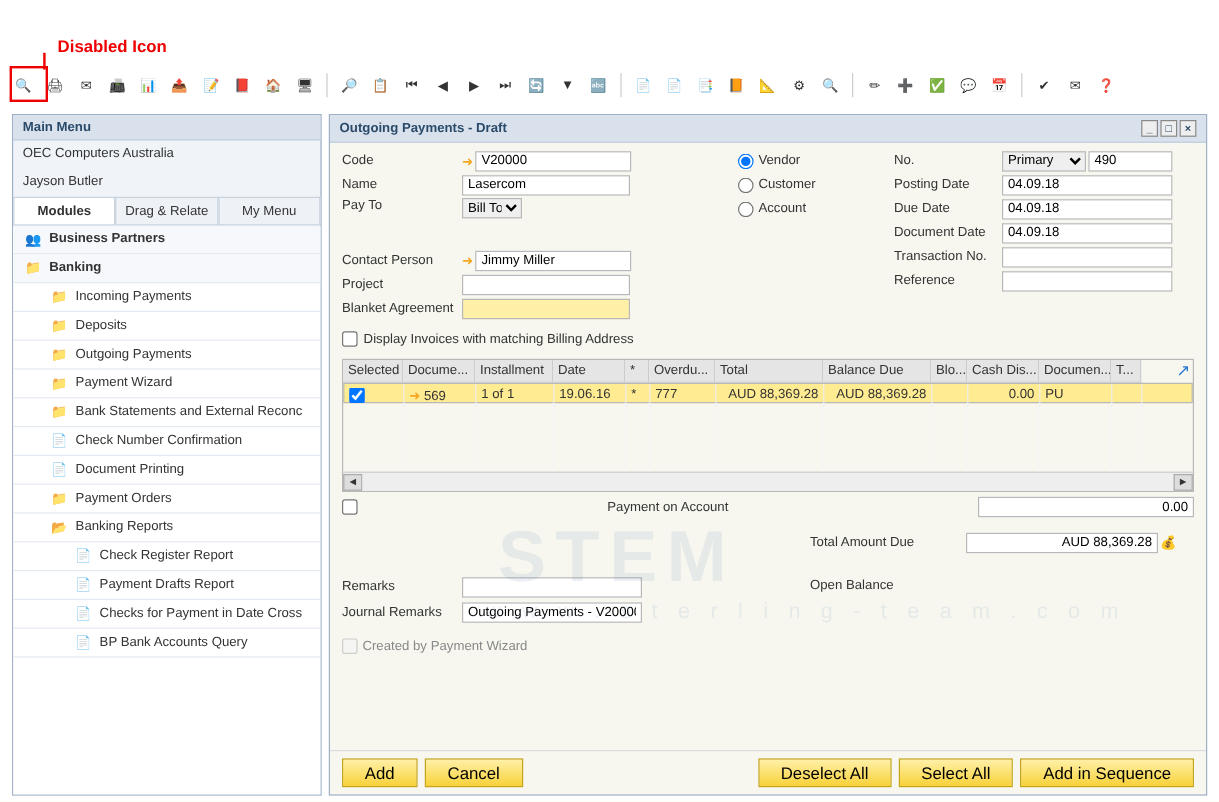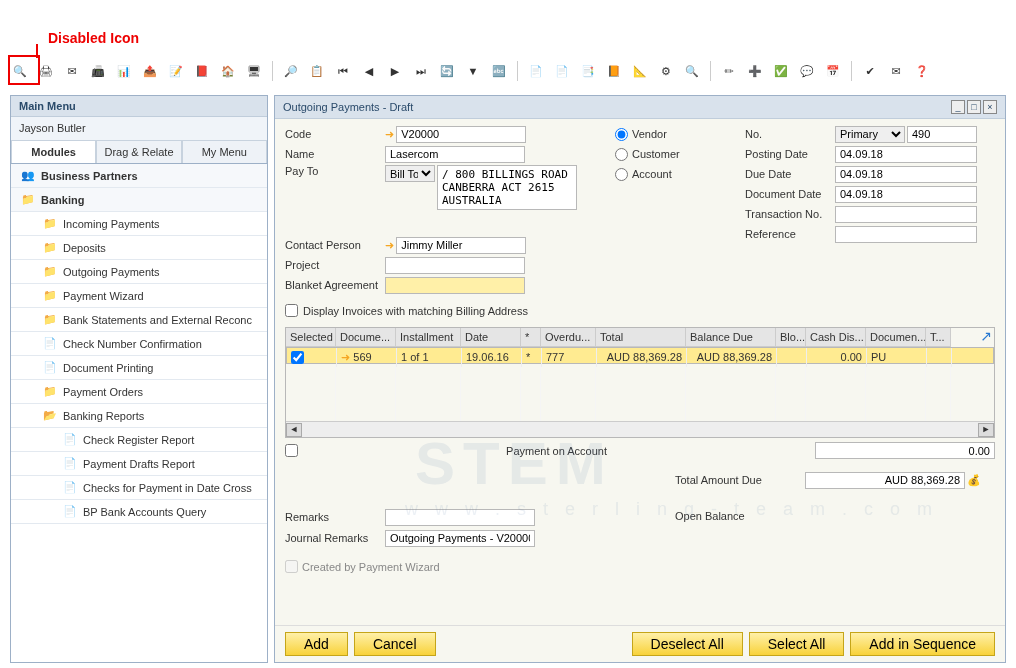--- a/index.html
+++ b/index.html
@@ -25,21 +25,21 @@
 .tab.active { background: #fff; font-weight: bold; }
 .tree { flex: 1; overflow: auto; background: #fff; }
 .tree-item { display: flex; align-items: center; padding: 5px 8px; border-bottom: 1px solid #e3e9f0; cursor: pointer; }
 .tree-icon { width: 18px; display: inline-flex; justify-content: center; margin-right: 4px; }
 .tree-top { font-weight: bold; background: #f6f8fb; }
 .tree-sub { padding-left: 30px; }
 .tree-sub2 { padding-left: 50px; }
 
 
 .right-panel { flex: 1; border: 1px solid #9db0c7; background: #f7f7f0; display: flex; flex-direction: column; position: relative; }
-.form-title { background: #d9e2ec; padding: 4px 8px; font-weight: normal; color: #2a4a6a; border-bottom: 1px solid #c0cddb; display: flex; align-items: center; }
+.form-title { background: #d9e2ec; padding: 4px 8px; font-weight: bold; color: #2a4a6a; border-bottom: 1px solid #c0cddb; display: flex; align-items: center; }
 .win-ctrls { margin-left: auto; display: flex; gap: 2px; }
 .win-btn { width: 14px; height: 14px; border: 1px solid #888; background: #eee; font-size: 9px; text-align: center; line-height: 12px; cursor: pointer; }
 
 .form-body { flex: 1; padding: 6px 10px; overflow: auto; position: relative; }
 .form-top { display: flex; gap: 30px; }
 .col { display: flex; flex-direction: column; gap: 2px; }
 .row { display: flex; align-items: center; height: 18px; }
 .lbl { width: 100px; color: #333; }
 .lbl-sm { width: 90px; }
 .link-arrow { color: #f5a623; font-size: 11px; margin-right: 2px; }
@@ -125,20 +125,21 @@
     <div class="tb-sep"></div>
     <div class="tb-icon">✔</div>
     <div class="tb-icon">✉</div>
     <div class="tb-icon">❓</div>
   </div>
 
 <div class="main-wrap">
 
   <div class="left-panel">
     <div class="left-header">Main Menu</div>
+    <div class="left-info">OEC Computers Australia</div>
     <div class="left-info">Jayson Butler</div>
     <div class="tabs">
       <div class="tab active">Modules</div>
       <div class="tab">Drag &amp; Relate</div>
       <div class="tab">My Menu</div>
     </div>
     <div class="tree" id="tree">
         <div class="tree-item tree-top">
           <span class="tree-icon">👥</span>
           <span>Business Partners</span>
@@ -225,23 +226,20 @@
             <span class="link-arrow">➜</span>
             <input class="inp" style="width: 130px;" value="V20000">
           </div>
           <div class="row">
             <span class="lbl">Name</span>
             <input class="inp" style="width: 140px;" value="Lasercom">
           </div>
           <div class="row" style="height:auto; align-items:flex-start;">
             <span class="lbl">Pay To</span>
             <select class="sel" style="width:50px"><option>Bill To</option></select>
-            <textarea class="ta" rows="3" style="width: 140px; margin-left: 2px;" id="addr">/ 800 BILLINGS ROAD
-CANBERRA ACT 2615
-AUSTRALIA</textarea>
           </div>
           <div class="row" style="margin-top:24px;">
             <span class="lbl">Contact Person</span>
             <span class="link-arrow">➜</span>
             <input class="inp" style="width: 130px;" value="Jimmy Miller">
           </div>
           <div class="row">
             <span class="lbl">Project</span>
             <input class="inp" style="width: 140px;" value="">
           </div>

